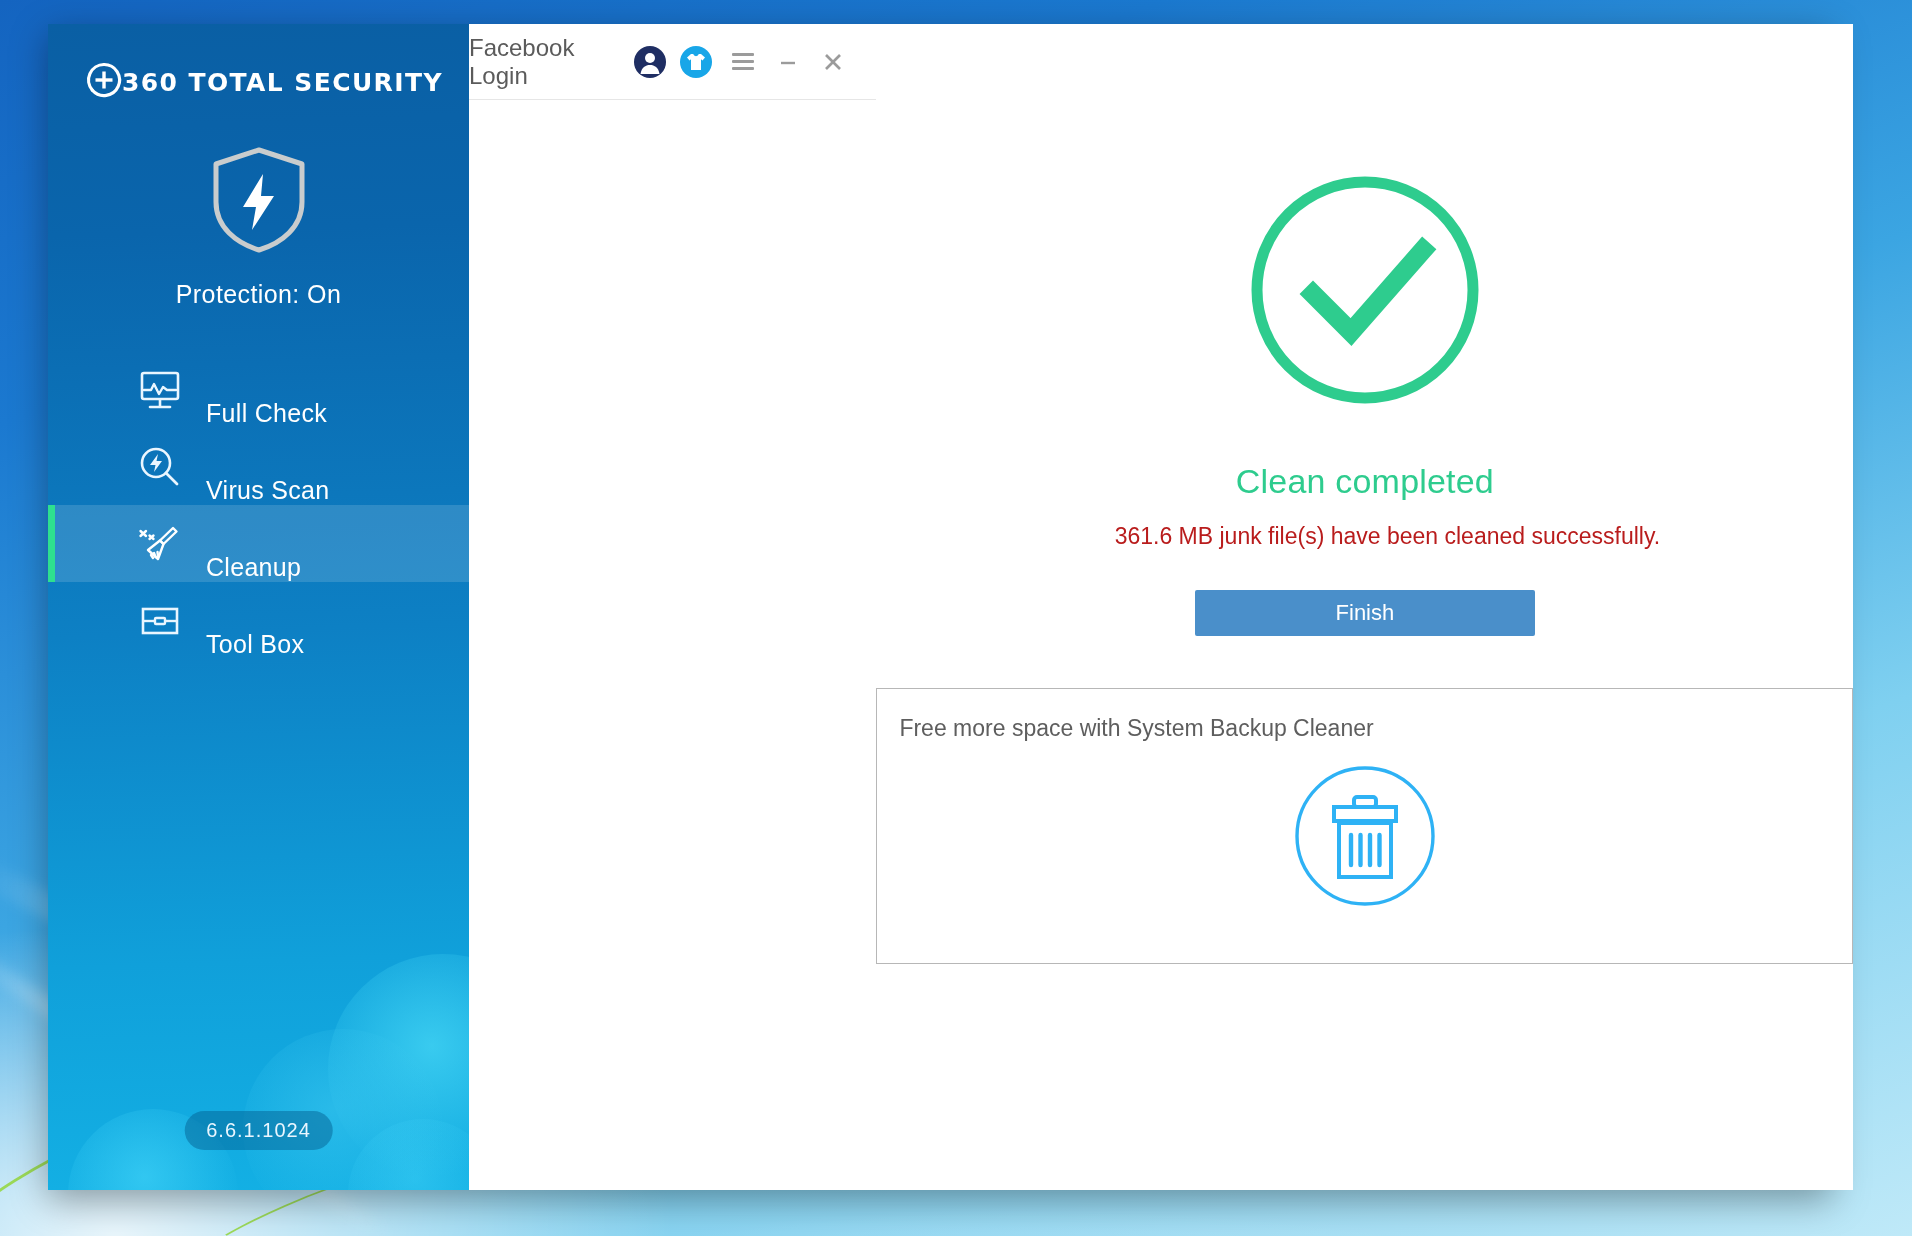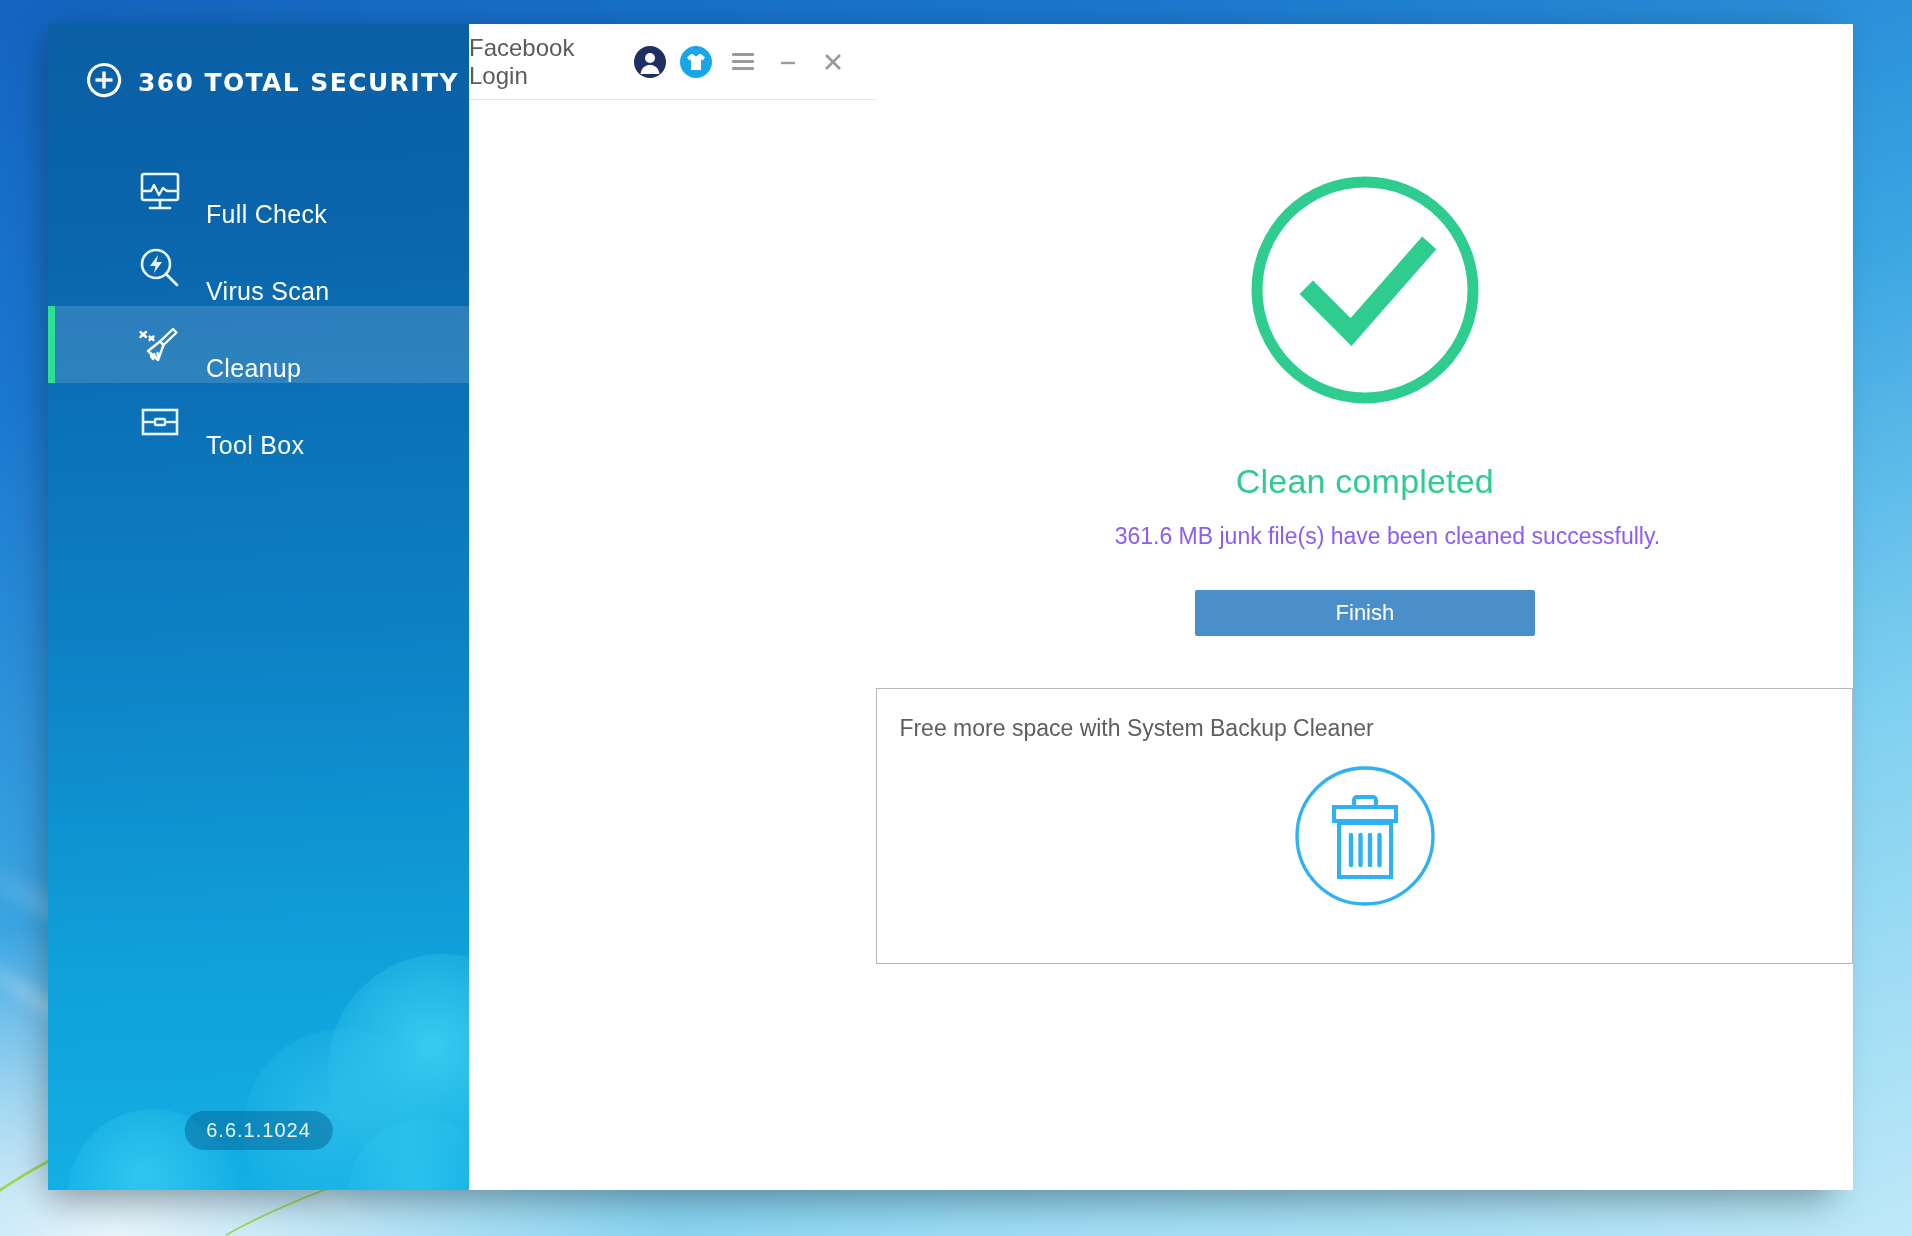--- a/index.html
+++ b/index.html
@@ -59,21 +59,21 @@
       background: radial-gradient(circle at 45% 40%, rgba(70,215,245,0.75), rgba(70,215,245,0) 70%); }
   .bubble.b2 { width: 200px; height: 200px; left: 195px; top: 1005px;
       background: radial-gradient(circle at 45% 40%, rgba(60,200,240,0.55), rgba(60,200,240,0) 70%); }
   .bubble.b3 { width: 170px; height: 170px; left: 20px; top: 1085px;
       background: radial-gradient(circle at 45% 40%, rgba(70,215,250,0.6), rgba(70,215,250,0) 70%); }
   .bubble.b4 { width: 150px; height: 150px; left: 300px; top: 1095px;
       background: radial-gradient(circle at 45% 40%, rgba(70,215,250,0.45), rgba(70,215,250,0) 70%); }
 
   #brand {
     display: flex; align-items: center;
-    gap: 16px;
+    gap: 0;
     padding: 30px 0 0 38px;
     height: 56px;
     position: relative; z-index: 3;
   }
   #brand .brand-text {
     font-size: 25px; font-weight: bold; letter-spacing: 1.4px; color: #fff;
     font-family: "DejaVu Sans", sans-serif;
   }
 
   #protection-block {
@@ -155,21 +155,21 @@
     flex: 1;
     display: flex; flex-direction: column; align-items: center;
     padding-top: 148px;
   }
   #result-title {
     margin-top: 50px;
     font-size: 34px; color: #2ecc8e; letter-spacing: .2px;
   }
   #result-subtitle {
     margin-top: 22px;
-    font-size: 23px; color: #8b5cf6; margin-left: 45px;
+    font-size: 23px; color: #b91c1c; margin-left: 45px;
   }
   #finish-button {
     margin-top: 40px;
     width: 340px; height: 46px;
     background: #4a8fca;
     color: #ffffff;
     font-size: 22px;
     border: none;
     border-radius: 2px;
     cursor: pointer;
@@ -214,20 +214,29 @@
             <path d="M18 2.5 A15.5 15.5 0 1 1 6.4 28.2" fill="none" stroke="#ffffff" stroke-width="3.2" stroke-linecap="round"></path>
             <path d="M6.4 28.2 A15.5 15.5 0 0 1 18 2.5" fill="none" stroke="#ffffff" stroke-width="3.2" stroke-linecap="round"></path>
             <rect x="16.3" y="9.5" width="3.4" height="17" fill="#ffffff"></rect>
             <rect x="9.5" y="16.3" width="17" height="3.4" fill="#ffffff"></rect>
             <rect x="22" y="5" width="12" height="9" fill="#0a5fa4" opacity="0"></rect>
           </svg>
         </span>
         <span class="brand-text">360 TOTAL SECURITY</span>
       </div>
 
+      <div id="protection-block">
+        <span>
+          <svg width="104" height="112" viewBox="0 0 104 112">
+            <path d="M52 6 L95 20 L95 58 C95 83 75 99 52 106 C29 99 9 83 9 58 L9 20 Z" fill="none" stroke="#c9cccd" stroke-width="5" stroke-linejoin="round"></path>
+            <path d="M56 30 L36 63 L49 63 L45 86 L67 52 L54 52 Z" fill="#ffffff"></path>
+          </svg>
+        </span>
+        <div id="protection-label">Protection: On</div>
+      </div>
 
       <div id="nav">
 
         <div class="nav-item">
           <span class="nav-icon">
             <svg width="50" height="50" viewBox="0 0 50 50">
               <rect x="7" y="8" width="36" height="26" rx="2" fill="none" stroke="#eaf6ff" stroke-width="2.6"></rect>
               <polyline points="9,25 16,25 19,19 24,29 28,22 32,25 41,25" fill="none" stroke="#eaf6ff" stroke-width="2.4" stroke-linejoin="round" stroke-linecap="round"></polyline>
               <line x1="25" y1="34" x2="25" y2="41" stroke="#eaf6ff" stroke-width="2.6"></line>
               <line x1="15" y1="42" x2="35" y2="42" stroke="#eaf6ff" stroke-width="2.6" stroke-linecap="round"></line>

